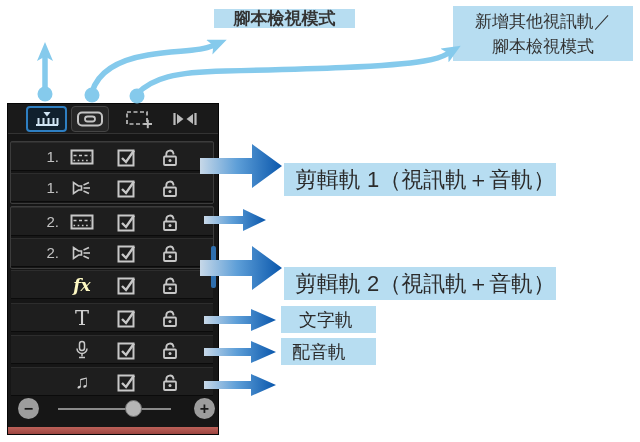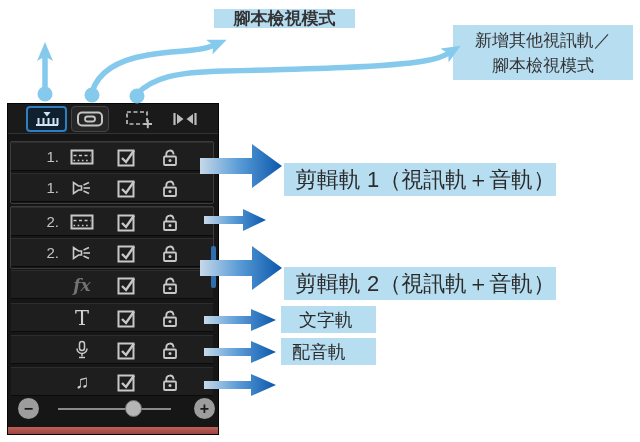--- a/index.html
+++ b/index.html
@@ -6,21 +6,21 @@
   html,body { width:640px; height:442px; background:#ffffff; overflow:hidden;
               font-family:"Liberation Sans", sans-serif; }
   .stage { position:relative; width:640px; height:442px; background:#fff; }
 
   
   .cb { position:absolute; background:#b7ddf1; color:#333;
         font-size:17px; display:flex; align-items:center; justify-content:center;
         text-align:center; line-height:25px; z-index:4; }
   #cb1 { left:8px;  top:8px;  width:166px; height:30px; }
   #cb2 { left:214px; top:9px; width:141px; height:19px;font-weight:bold; }
-  #cb3 { left:453px; top:25px; width:180px; height:55px; flex-direction:column; }
+  #cb3 { left:453px; top:6px; width:180px; height:55px; flex-direction:column; }
 
   
   #connectors { position:absolute; left:0; top:0; z-index:6; pointer-events:none; }
 
   
   .panel { position:absolute; left:7px; top:103px; width:212px; height:332px;
            background:#161616; border:1px solid #060606; z-index:1; }
   .toolbar { position:absolute; left:0; top:0; width:100%; height:30px;
              border-bottom:1px solid #333; background:#1a1a1a; }
   .tbtn { position:absolute; top:2px; height:26px; border-radius:4px;
@@ -31,21 +31,21 @@
   #tbtn4 { left:158px; width:38px; }
 
   .trow { position:absolute; left:3px; width:202px; height:29px; background:#1e1e1e;
           border-top:1px solid #2d2d2d; border-bottom:1px solid #0b0b0b;
           display:flex; align-items:center; }
   .num  { width:48px; text-align:right; color:#c2c2c2; font-size:15px; }
   .ticon{ width:46px; display:flex; justify-content:center; align-items:center; }
   .tcheck{ width:44px; display:flex; justify-content:center; align-items:center; }
   .tlock { width:42px; display:flex; justify-content:center; align-items:center; }
   .fxg { font-family:"DejaVu Serif", serif; font-style:italic; font-weight:bold;
-         font-size:17px; color:#737373; }
+         font-size:17px; color:#fef9c3; }
   .tg  { font-family:"DejaVu Serif", serif; font-size:21px; color:#cfcfcf; }
   .mg  { font-size:19px; color:#cfcfcf; }
   .gframe { position:absolute; left:2px; width:204px; height:63px;
             border:1px solid #3c3c3c; border-radius:2px; pointer-events:none; }
 
   .scrollbar { position:absolute; right:2px; top:142px; width:5px; height:42px;
                background:#2f6fae; border-radius:2px; }
 
   .zoombar { position:absolute; left:0; top:293px; width:100%; height:24px; }
   .zbtn { position:absolute; width:21px; height:21px; border-radius:50%;

